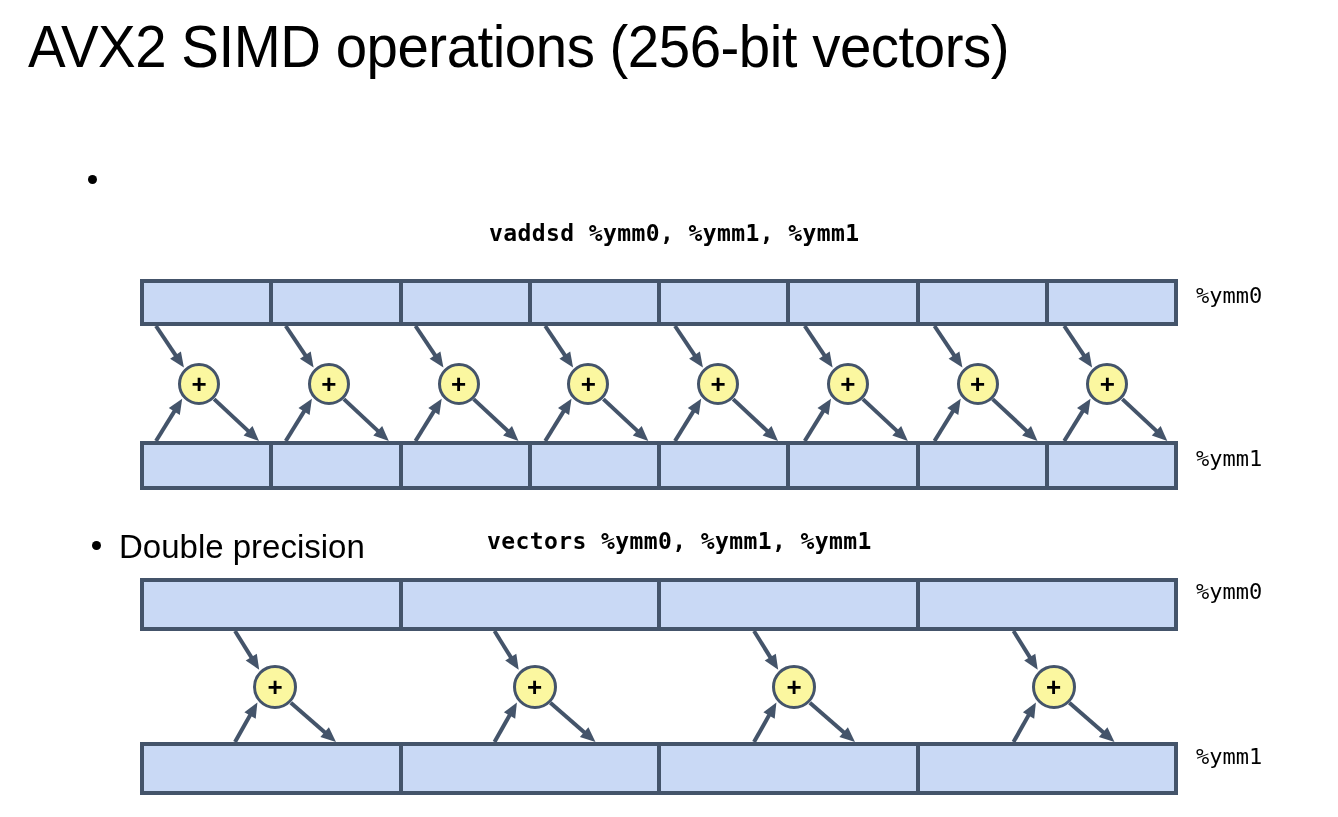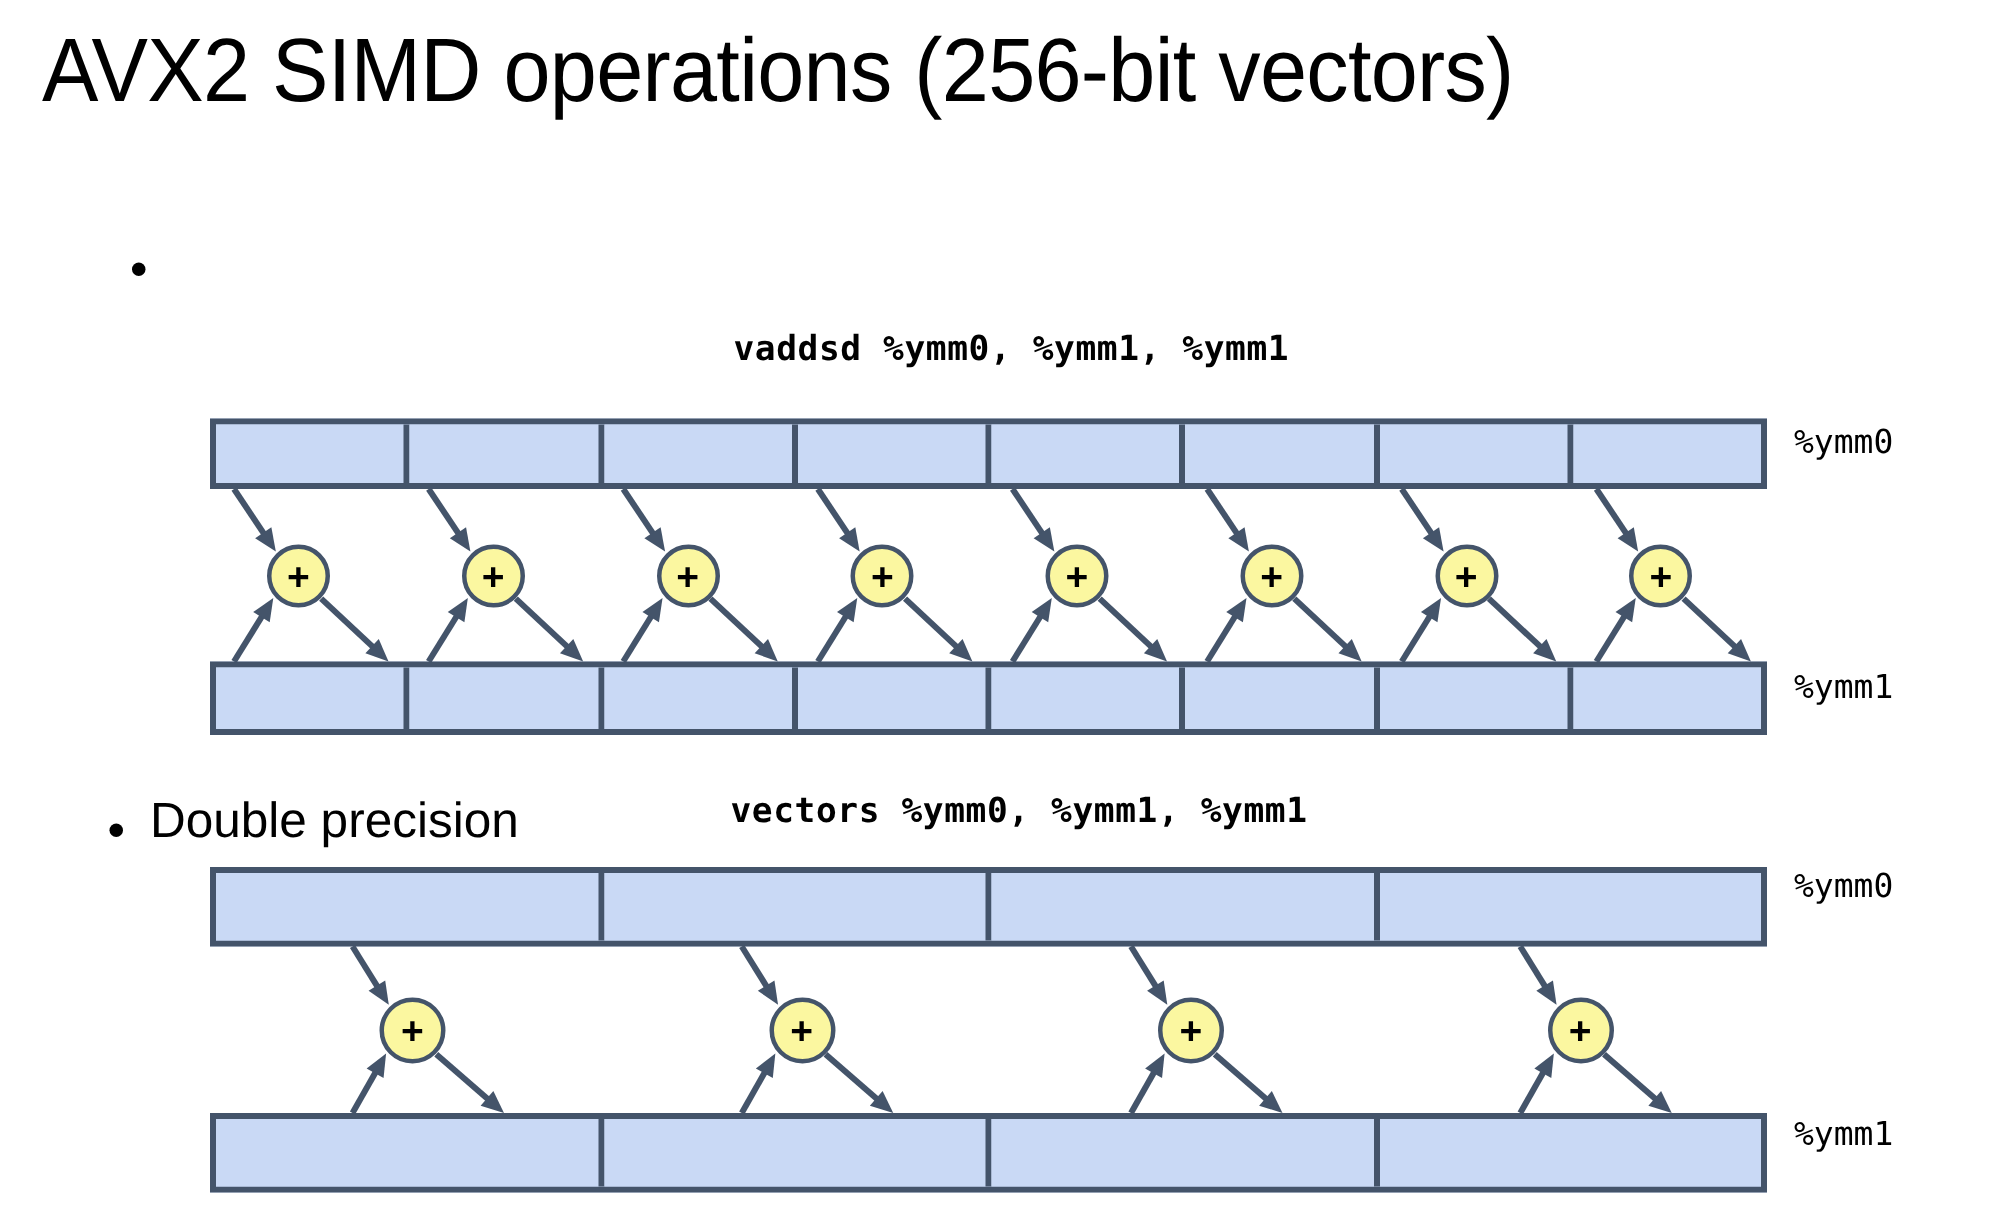--- a/index.html
+++ b/index.html
@@ -47,21 +47,21 @@
     height: 9px;
     border-radius: 50%;
     background: #000;
     display: inline-block;
     margin-right: 18px;
     position: relative;
     top: -8px;
     flex: 0 0 auto;
   }
   .bullet-single { left: 88px; top: 183px; }
-  .bullet-double { left: 73px; top: 528px; align-items: flex-end; }
+  .bullet-double { left: 92px; top: 528px; }
 
   
   .code {
     position: absolute;
     font-family: "DejaVu Sans Mono", "Liberation Mono", monospace;
     font-size: 23px;
     font-weight: bold;
     color: #000000;
     white-space: pre;
     letter-spacing: 0.4px;

